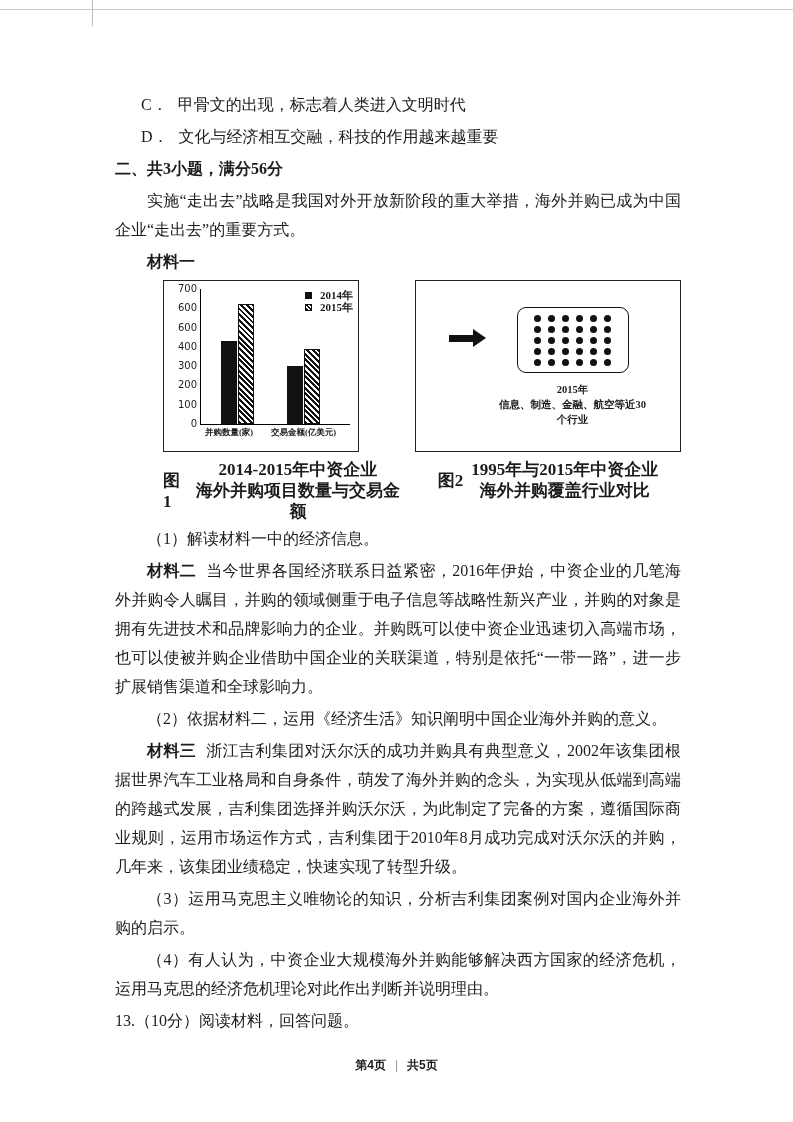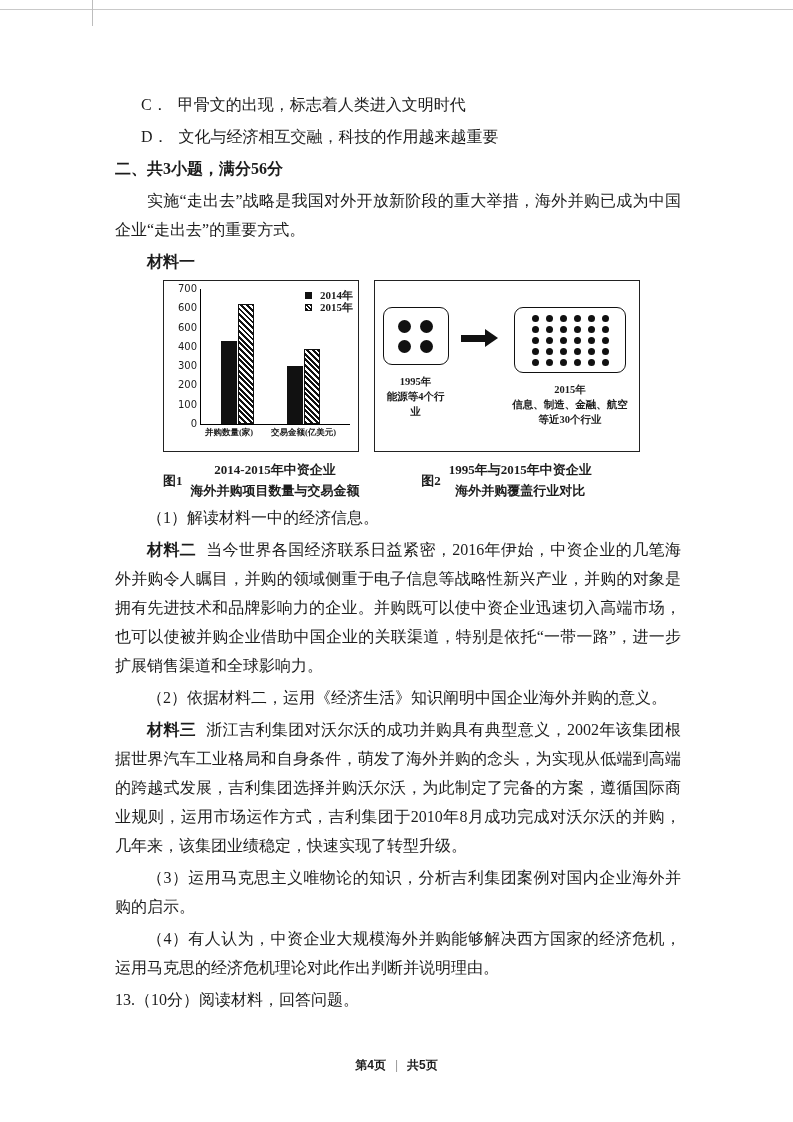--- a/index.html
+++ b/index.html
@@ -26,21 +26,21 @@
   .indent { text-indent:2em; }
   .mat-label { font-weight:bold; margin-right:10px;margin-top:44px; }
 
   
   .figure-row { display:flex; gap:14px; margin:4px 0 2px 48px; align-items:flex-start; }
   .fig-col { display:flex; flex-direction:column; }
   .fig-box { border:1.5px solid #222; background:#fff; }
   .fig1-box { width:196px; height:172px; position:relative; }
   .fig2-box { width:266px; height:172px; }
   .caption { display:flex; gap:8px; justify-content:center; align-items:center;
-             margin-top:7px; font-weight:bold; font-size:13px; line-height:21px; }
+             margin-top:7px; font-weight:bold; font-size:17px; line-height:21px; }
   .cap-text { text-align:center; display:inline-block; }
 
   
   .chart { position:relative; width:100%; height:100%; }
   .plot { position:absolute; left:36px; bottom:26px; width:150px; height:136px;
           border-left:1.5px solid #000; border-bottom:1.5px solid #000; }
   .ytick { position:absolute; left:-28px; width:24px; text-align:right;
            font-size:10px; line-height:9px; font-family:"DejaVu Sans", sans-serif; }
   .bar { position:absolute; bottom:0; }
   .bar.solid { background:#111; }
@@ -137,32 +137,20 @@
         <span class="cap-text">
           <span>2014-2015年中资企业</span><br>
           <span>海外并购项目数量与交易金额</span>
         </span>
       </div>
     </div>
 
     <div class="fig-col">
       <div class="fig-box fig2-box">
         <div class="fig2-inner">
-          <div class="fig2-col">
-            <div class="dotbox small" style="--cols: 2;">
-                <span class="dot"></span>
-                <span class="dot"></span>
-                <span class="dot"></span>
-                <span class="dot"></span>
-              </div>
-            <div class="fig2-label">
-              <div>1995年</div>
-              <div class="lbl2">能源等4个行业</div>
-            </div>
-          </div>
           <div class="arrow">
             <div class="arrow-shaft"></div>
             <div class="arrow-head"></div>
           </div>
           <div class="fig2-col">
             <div class="dotbox large" style="--cols: 6;">
                 <span class="dot"></span>
                 <span class="dot"></span>
                 <span class="dot"></span>
                 <span class="dot"></span>

